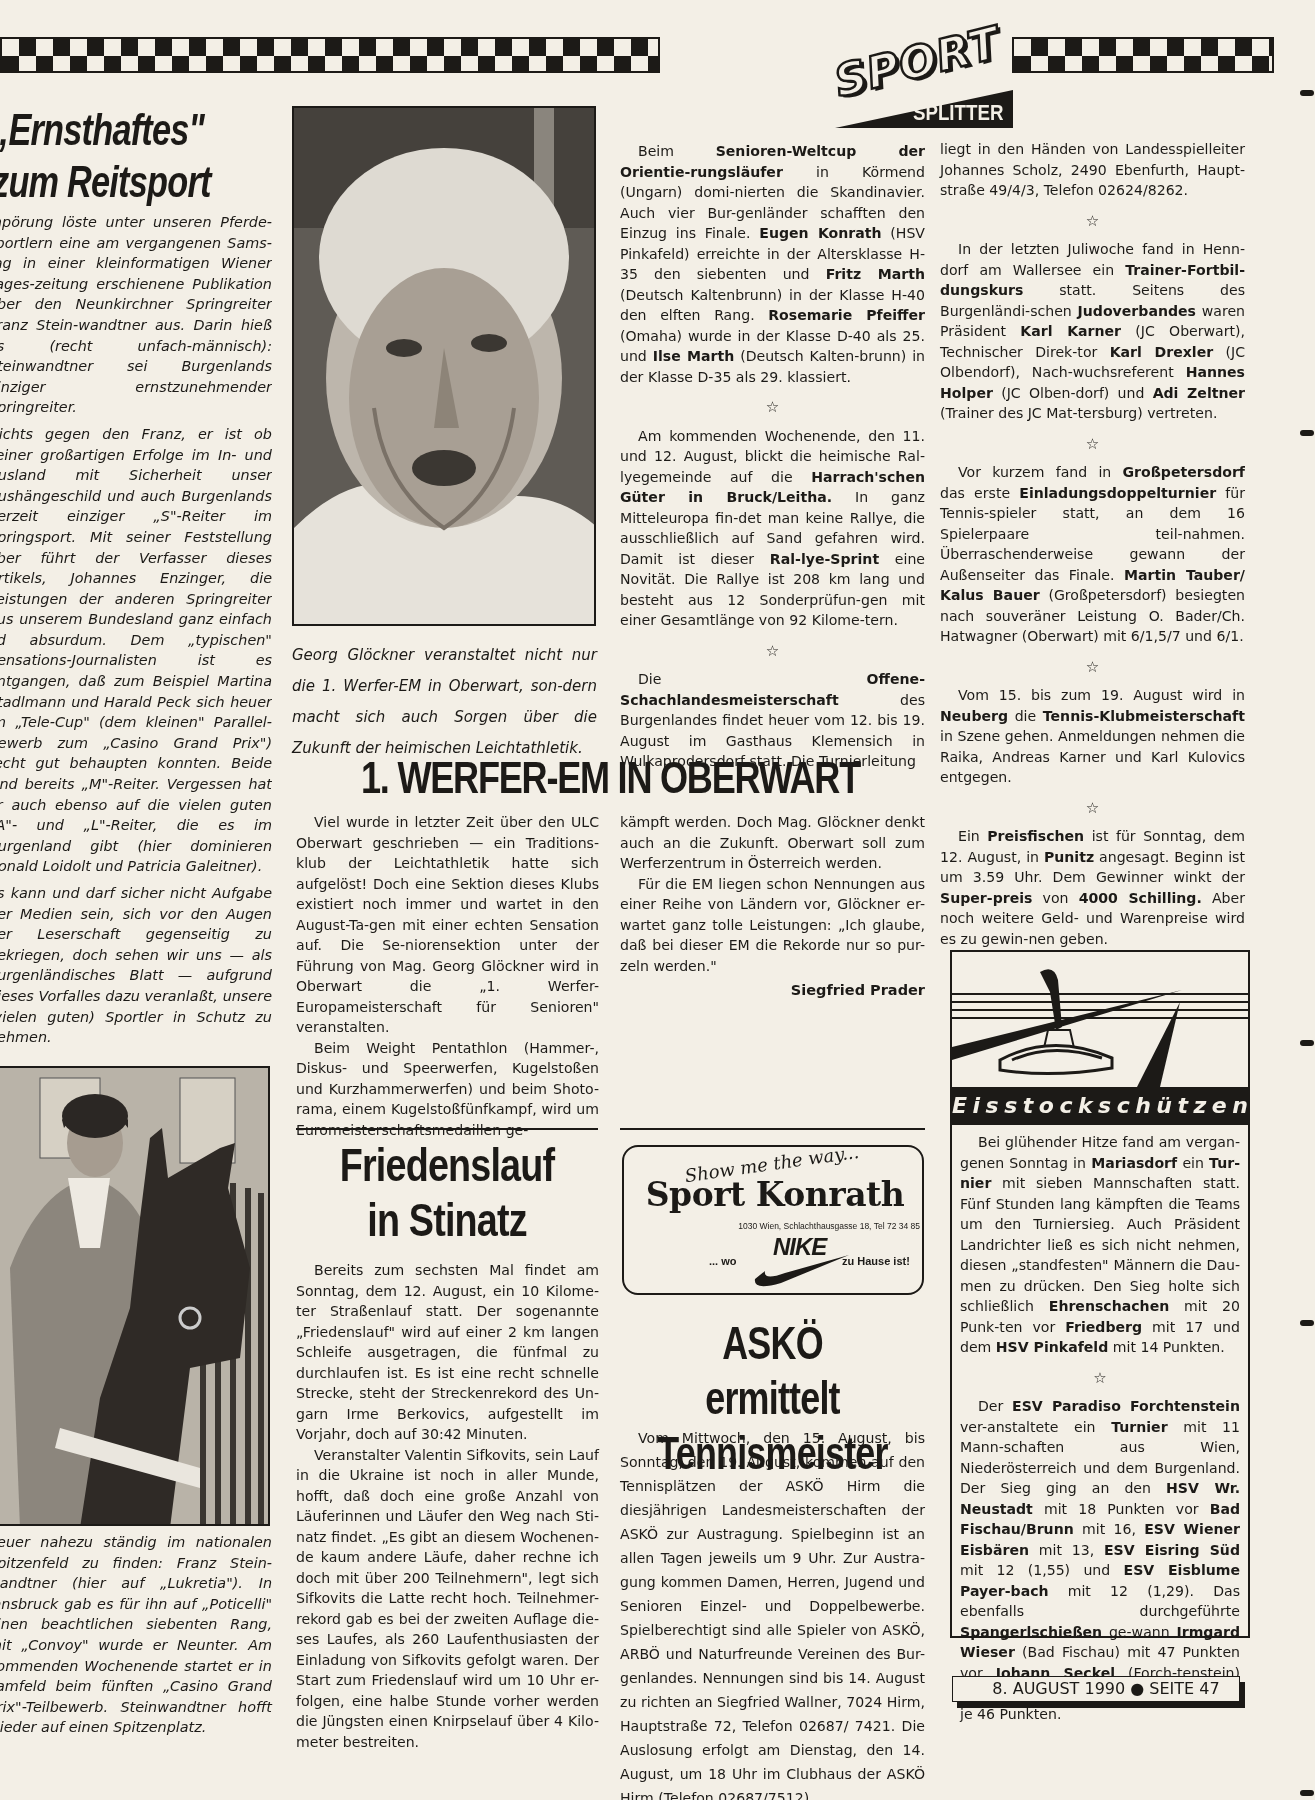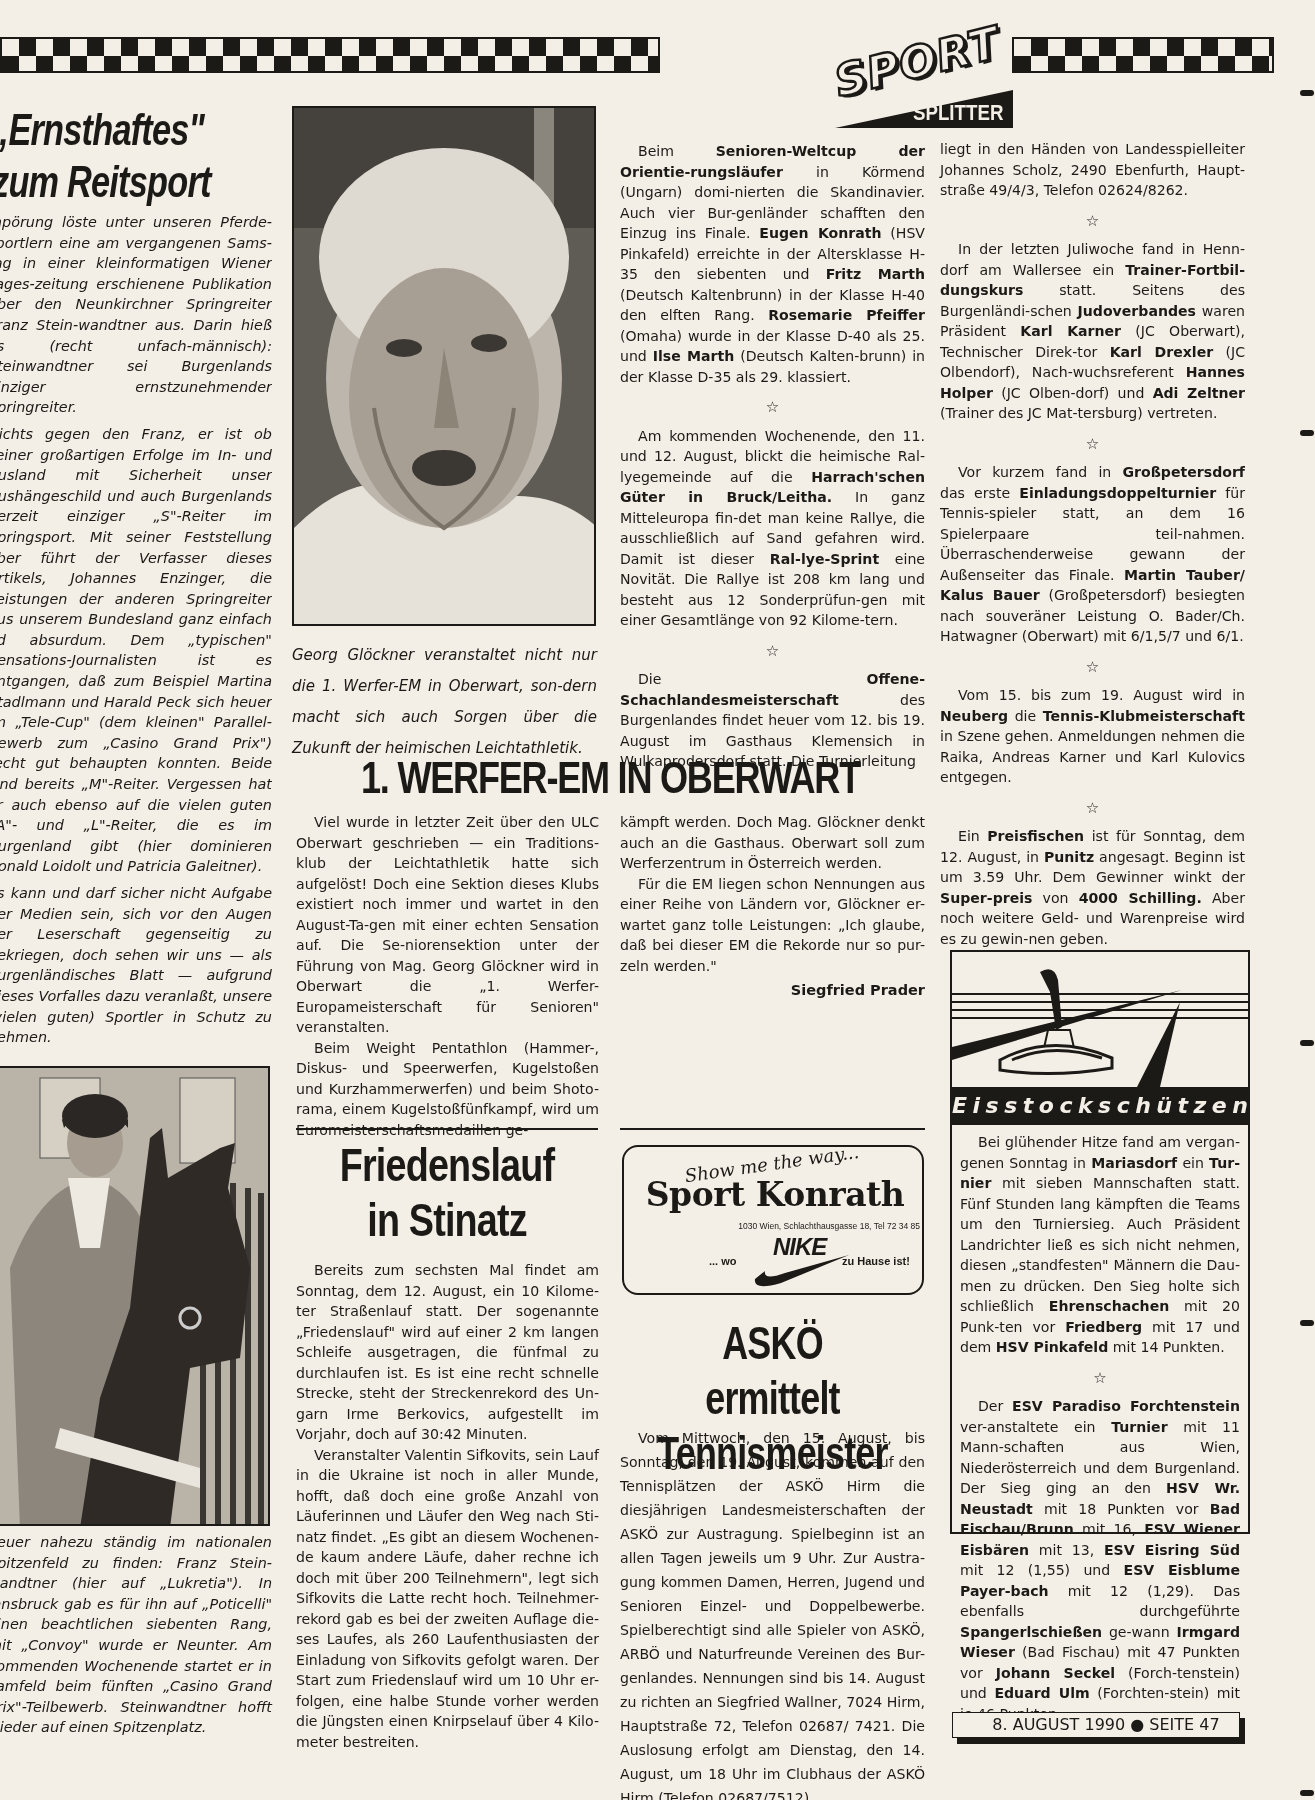--- a/index.html
+++ b/index.html
@@ -120,21 +120,21 @@
     <p><span>Ein </span><b>Preisfischen</b><span> ist für Sonntag, dem 12. August, in </span><b>Punitz</b><span> angesagt. Beginn ist um 3.59 Uhr. Dem Gewinner winkt der </span><b>Super-preis</b><span> von </span><b>4000 Schilling.</b><span> Aber noch weitere Geld- und Warenpreise wird es zu gewin-nen geben.</span></p>
   </div>
 
 <div class="abs" style="left:298px;top:752px;width:625px;text-align:center;font-family:'Liberation Sans',sans-serif;font-weight:bold;font-size:44px;letter-spacing:-1.5px;transform:scaleX(0.82);transform-origin:center;line-height:52px;">1. WERFER-EM IN OBERWART</div>
 
 <div class="col" style="left:296px;top:812px;width:303px;font-size:14.1px;line-height:20.5px;">
   <p>Viel wurde in letzter Zeit über den ULC Oberwart geschrieben — ein Traditions-klub der Leichtathletik hatte sich aufgelöst! Doch eine Sektion dieses Klubs existiert noch immer und wartet in den August-Ta-gen mit einer echten Sensation auf. Die Se-niorensektion unter der Führung von Mag. Georg Glöckner wird in Oberwart die „1. Werfer-Europameisterschaft für Senioren" veranstalten.</p>
   <p>Beim Weight Pentathlon (Hammer-, Diskus- und Speerwerfen, Kugelstoßen und Kurzhammerwerfen) und beim Shoto-rama, einem Kugelstoßfünfkampf, wird um Euromeisterschaftsmedaillen ge-</p>
 </div>
 <div class="col" style="left:620px;top:812px;width:305px;font-size:14.1px;line-height:20.5px;">
-  <p style="text-indent:0;">kämpft werden. Doch Mag. Glöckner denkt auch an die Gasthaus. Oberwart soll zum Werferzentrum in Österreich werden.</p>
+  <p style="text-indent:0;">kämpft werden. Doch Mag. Glöckner denkt auch an die Zukunft. Oberwart soll zum Werferzentrum in Österreich werden.</p>
   <p>Für die EM liegen schon Nennungen aus einer Reihe von Ländern vor, Glöckner er-wartet ganz tolle Leistungen: „Ich glaube, daß bei dieser EM die Rekorde nur so pur-zeln werden."</p>
   <div class="byline">Siegfried Prader</div>
 </div>
 
 <div class="abs" style="left:296px;top:1128px;width:302px;height:2px;background:#1c1a17;"></div>
 <div class="abs" style="left:620px;top:1128px;width:305px;height:2px;background:#1c1a17;"></div>
 
 <div class="abs headline-cond" style="left:296px;top:1138px;width:302px;text-align:center;font-size:46px;line-height:55px;">
   <div style="transform:scaleX(0.82);">Friedenslauf</div>
   <div style="transform:scaleX(0.82);">in Stinatz</div>
@@ -159,21 +159,21 @@
 </div>
 
 <div class="abs headline-cond" style="left:620px;top:1316px;width:305px;text-align:center;font-size:46px;line-height:55px;">
   <div style="transform:scaleX(0.78);">ASKÖ ermittelt</div>
   <div style="transform:scaleX(0.78);">Tennismeister</div>
 </div>
 <div class="col" style="left:620px;top:1426px;width:305px;font-size:14.1px;line-height:24px;">
   <p>Vom Mittwoch, den 15. August, bis Sonntag, den 19. August, kommen auf den Tennisplätzen der ASKÖ Hirm die diesjährigen Landesmeisterschaften der ASKÖ zur Austragung. Spielbeginn ist an allen Tagen jeweils um 9 Uhr. Zur Austra-gung kommen Damen, Herren, Jugend und Senioren Einzel- und Doppelbewerbe. Spielberechtigt sind alle Spieler von ASKÖ, ARBÖ und Naturfreunde Vereinen des Bur-genlandes. Nennungen sind bis 14. August zu richten an Siegfried Wallner, 7024 Hirm, Hauptstraße 72, Telefon 02687/ 7421. Die Auslosung erfolgt am Dienstag, den 14. August, um 18 Uhr im Clubhaus der ASKÖ Hirm (Telefon 02687/7512).</p>
 </div>
 
-<div class="boxed" style="left:950px;top:950px;width:300px;height:584px;text-decoration:underline;">
+<div class="boxed" style="left:950px;top:950px;width:300px;height:688px;text-decoration:underline;">
   <div class="abs" style="left:0;top:0;width:296px;height:135px;overflow:hidden;">
     <svg width="296" height="135" viewBox="0 0 296 135">
       <g stroke="#1c1a17" stroke-width="2">
         <line x1="0" y1="42" x2="296" y2="42"></line>
           <line x1="0" y1="50" x2="296" y2="50"></line>
         <line x1="0" y1="58" x2="296" y2="58"></line>
           <line x1="0" y1="66" x2="296" y2="66"></line>
       </g>
       <polygon points="0,95 230,38 0,108" fill="#1c1a17"></polygon>
       <polygon points="185,135 228,50 208,135" fill="#1c1a17"></polygon>
@@ -184,21 +184,21 @@
     </svg>
   </div>
   <div class="abs" style="left:0;top:135px;width:296px;height:38px;background:#1c1a17;color:#f3efe6;font-family:'DejaVu Sans',sans-serif;font-weight:bold;font-style:italic;font-size:22px;letter-spacing:5.5px;line-height:38px;text-align:center;">Eisstockschützen</div>
   <div class="col" id="eisstock-body" style="left:8px;top:180px;width:280px;font-size:14.1px;line-height:20.5px;">
       <p><span>Bei glühender Hitze fand am vergan-genen Sonntag in </span><b>Mariasdorf</b><span> ein </span><b>Tur-nier</b><span> mit sieben Mannschaften statt. Fünf Stunden lang kämpften die Teams um den Turniersieg. Auch Präsident Landrichter ließ es sich nicht nehmen, diesen „standfesten" Männern die Dau-men zu drücken. Den Sieg holte sich schließlich </span><b>Ehrenschachen</b><span> mit 20 Punk-ten vor </span><b>Friedberg</b><span> mit 17 und dem </span><b>HSV Pinkafeld</b><span> mit 14 Punkten.</span></p>
       <div class="star">☆</div>
       <p><span>Der </span><b>ESV Paradiso Forchtenstein</b><span> ver-anstaltete ein </span><b>Turnier</b><span> mit 11 Mann-schaften aus Wien, Niederösterreich und dem Burgenland. Der Sieg ging an den </span><b>HSV Wr. Neustadt</b><span> mit 18 Punkten vor </span><b>Bad Fischau/Brunn</b><span> mit 16, </span><b>ESV Wiener Eisbären</b><span> mit 13, </span><b>ESV Eisring Süd</b><span> mit 12 (1,55) und </span><b>ESV Eisblume Payer-bach</b><span> mit 12 (1,29). Das ebenfalls durchgeführte </span><b>Spangerlschießen</b><span> ge-wann </span><b>Irmgard Wieser</b><span> (Bad Fischau) mit 47 Punkten vor </span><b>Johann Seckel</b><span> (Forch-tenstein) und </span><b>Eduard Ulm</b><span> (Forchten-stein) mit je 46 Punkten.</span></p>
     </div>
 </div>
 
-<div class="footer-box" style="left:952px;top:1712px;width:288px;height:26px;padding-left:20px;">
+<div class="footer-box" style="left:952px;top:1676px;width:288px;height:26px;padding-left:20px;">
   <span>8. AUGUST 1990</span>
   <span>●</span>
   <span>SEITE 47</span>
 </div>
 
 <div class="margin-mark" style="left:1300px;top:90px;"></div>
 <div class="margin-mark" style="left:1300px;top:430px;"></div>
 <div class="margin-mark" style="left:1300px;top:1040px;"></div>
 <div class="margin-mark" style="left:1300px;top:1320px;"></div>
 <div class="margin-mark" style="left:1300px;top:1790px;"></div>

